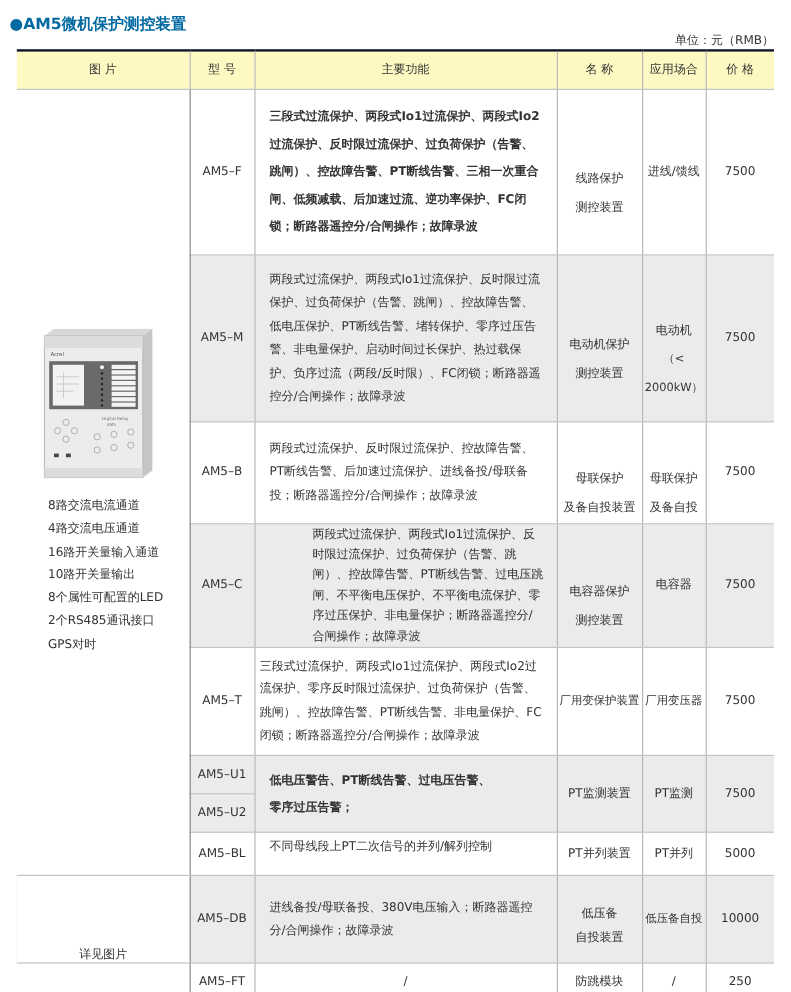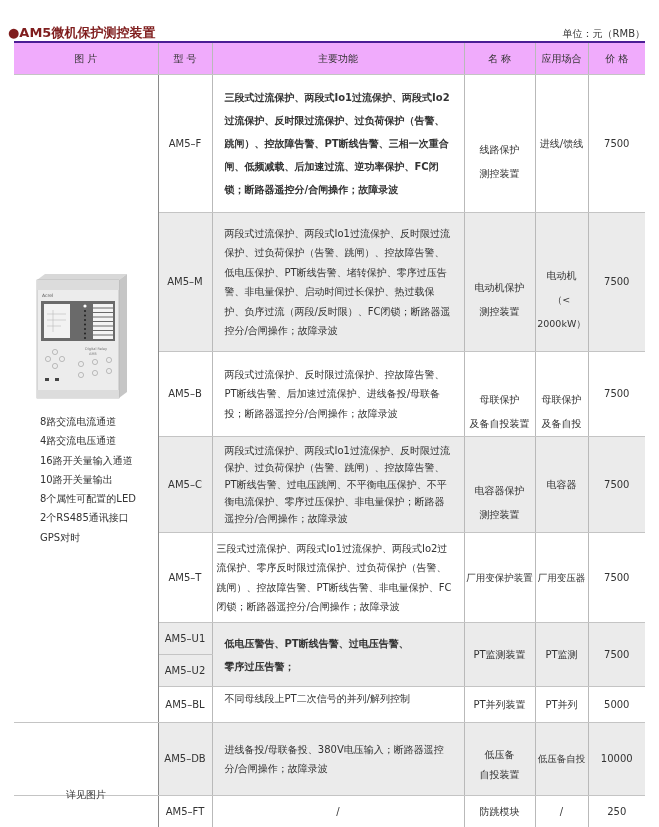--- a/index.html
+++ b/index.html
@@ -2,22 +2,22 @@
 <html><head>
 <meta charset="utf-8">
 <style>
   html, body { margin: 0; padding: 0; background: #ffffff; }
   body {
     width: 659px; height: 827px; position: relative; overflow: hidden;
     font-family: "DejaVu Sans", "Liberation Sans", sans-serif;
     color: #333333;
   }
   .title {
-    position: absolute; left: 8px; top: 24px;
-    font-size: 13px; font-weight: bold; color: #7f1d1d;
+    position: absolute; left: 8px; top: 11px;
+    font-size: 13px; font-weight: bold; color: #0369a1;
     letter-spacing: 0px;
   }
   .unit {
     position: absolute; right: 14px; top: 27px;
     font-size: 10px; color: #333;
   }
   table.spec {
     position: absolute; left: 14px; top: 41px;
     width: 631px;
     border-collapse: collapse;
@@ -30,40 +30,40 @@
     border-top: 1px solid #c4c4c4;
     border-bottom: 1px solid #c4c4c4;
     text-align: center; vertical-align: middle;
     padding: 0;
     line-height: 1.2;
     color: #333;
   }
   table.spec tr > :first-child { border-left: none; }
   table.spec tr > :last-child { border-right: none; text-align: center; }
   table.spec thead th {
-    background: #f0abfc; font-weight: normal; font-size: 10px;
-    height: 31px; border-top: 2px solid #4c1d95;
+    background: #fef9c3; font-weight: normal; font-size: 10px;
+    height: 31px; border-top: 2px solid #0f172a;
     color: #333;
   }
   table.spec td.pic-cell {
     border-right: 1px solid #8a8a8a;
     vertical-align: top;
     background: #ffffff;
   }
   table.spec td.model { border-left: 1px solid #8a8a8a; margin-top: 10px; }
   table.spec tbody tr:last-child td { border-bottom: 2px solid #777; }
   td.func {
     text-align: left !important;
     padding: 0 10px 0 12px !important;
     font-size: 10px;
   }
   .func-text { display: block; }
   .lh-wide { line-height: 2.3; font-weight: bold; }
   .lh-mid { line-height: 1.95; }
-  .lh-tight { line-height: 1.7; }
+  .lh-tight { line-height: 1.7; margin-left: 36px; }
   .grey { background: #ebebeb; }
   .white { background: #ffffff; }
   .two-line { line-height: 2.4; display: inline-block; margin-top: 36px; }
   .two-line-b { line-height: 2.0; display: inline-block; margin-top: 12px; }
 
   
   .device {
     position: absolute; left: 33px; top: 274px; width: 96px; height: 126px;
   }
   .features {

